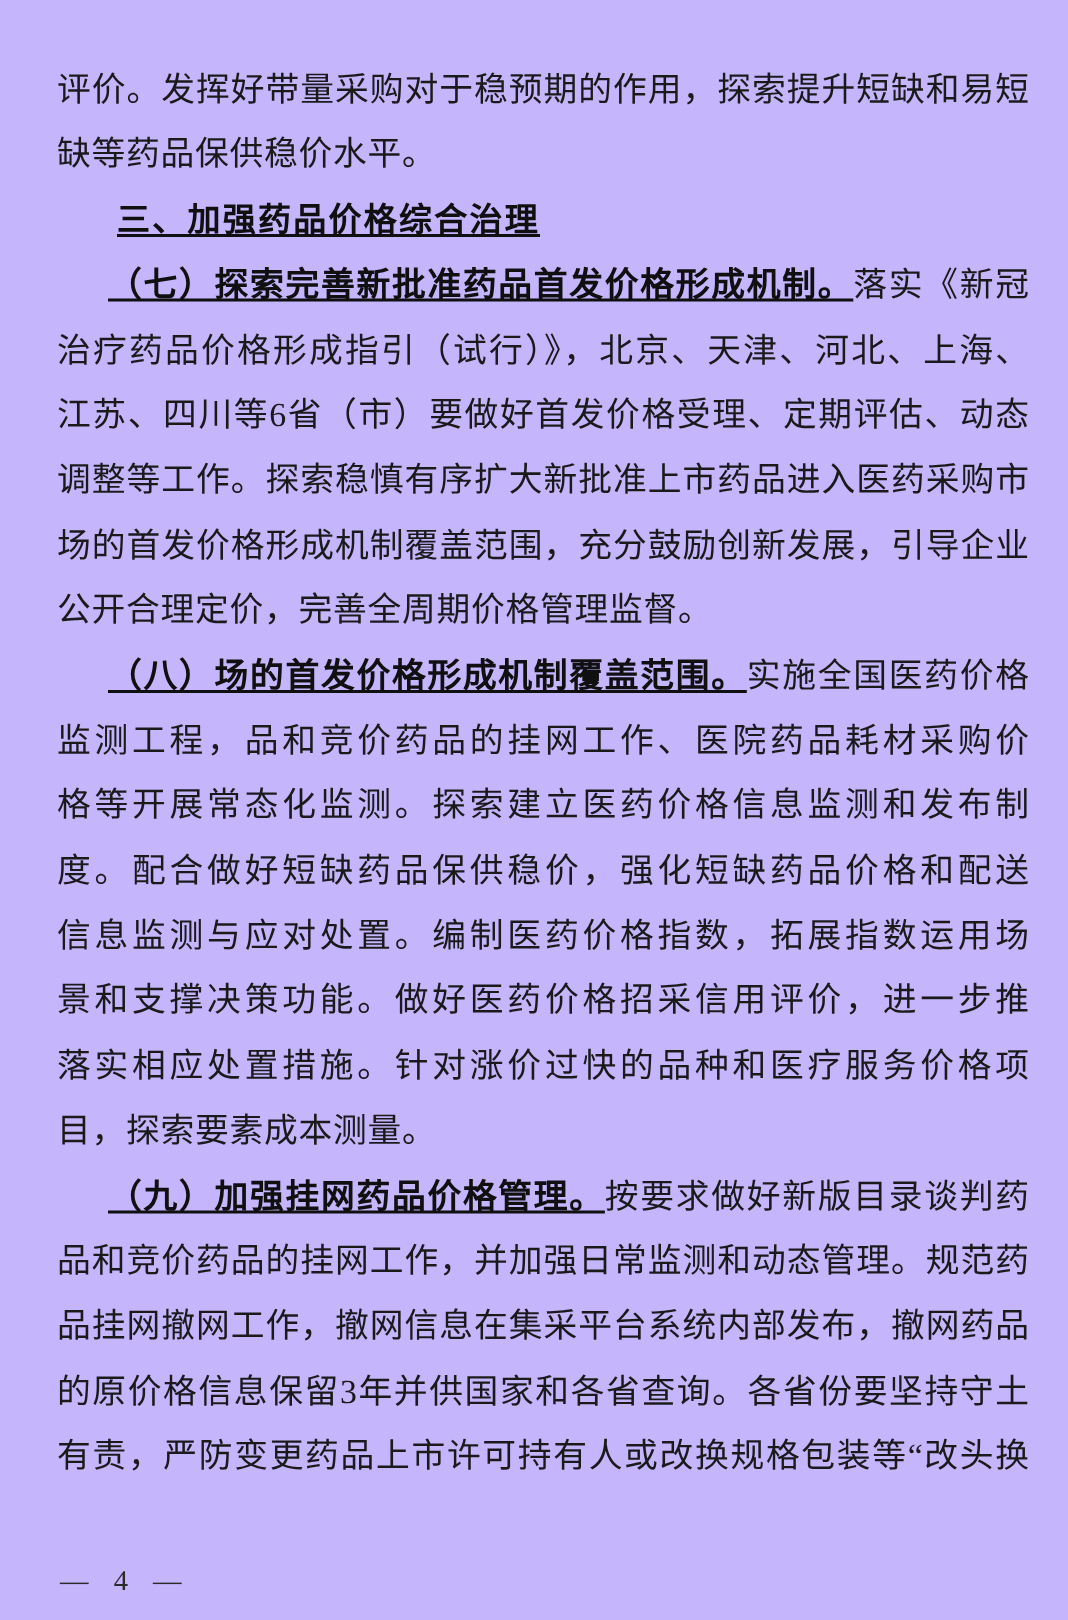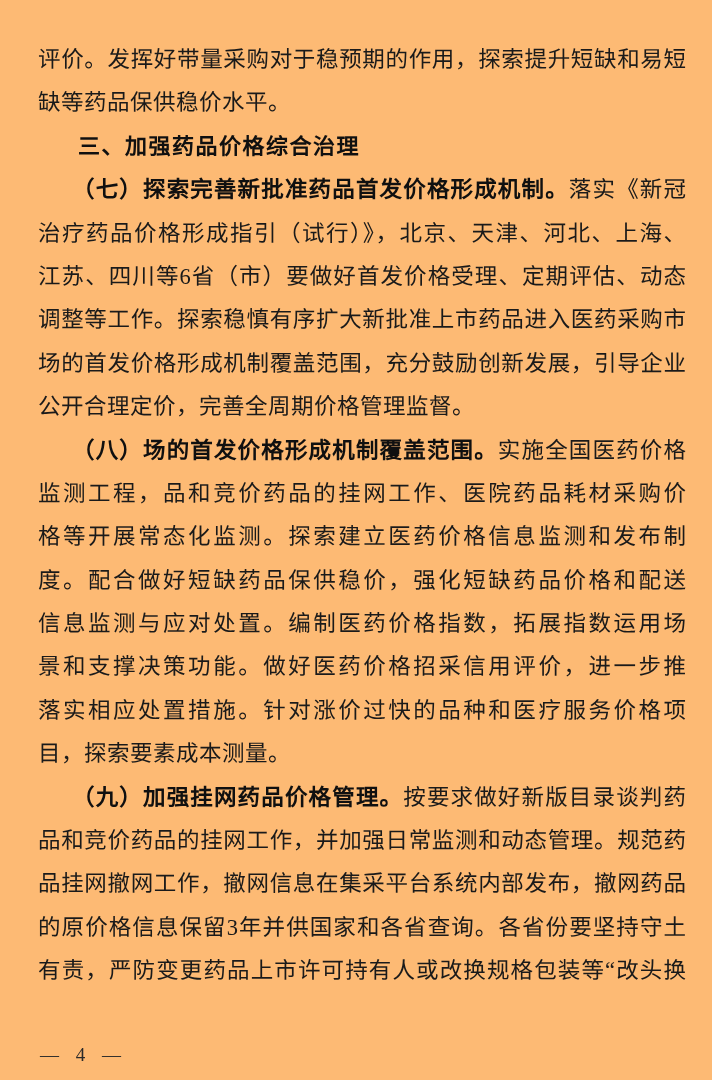--- a/index.html
+++ b/index.html
@@ -4,21 +4,21 @@
 <style>
   html, body {
     margin: 0;
     padding: 0;
     background: #ffffff;
   }
   .page {
     position: relative;
     width: 712px;
     height: 1080px;
-    background: #fdba74;
+    background: #c4b5fd;
     color: #1a1a1a;
     font-family: "Liberation Serif", serif;
     overflow: hidden;
   }
   .text-col {
     position: absolute;
     left: 38px;
     top: 38px;
     width: 648px;
   }
@@ -47,20 +47,21 @@
     color: #000000;
     font-size: 22px;
     letter-spacing: 1.5px;
     text-indent: 40px;
     white-space: nowrap;
     text-align: left;
   }
   .b {
     font-weight: bold;
     color: #101010;
+    text-decoration: underline;
   }
   .page-number {
     position: absolute;
     left: 40px;
     top: 1040px;
     height: 30px;
     line-height: 30px;
     font-size: 19px;
     letter-spacing: 6px;
     color: #2a2a2a;

